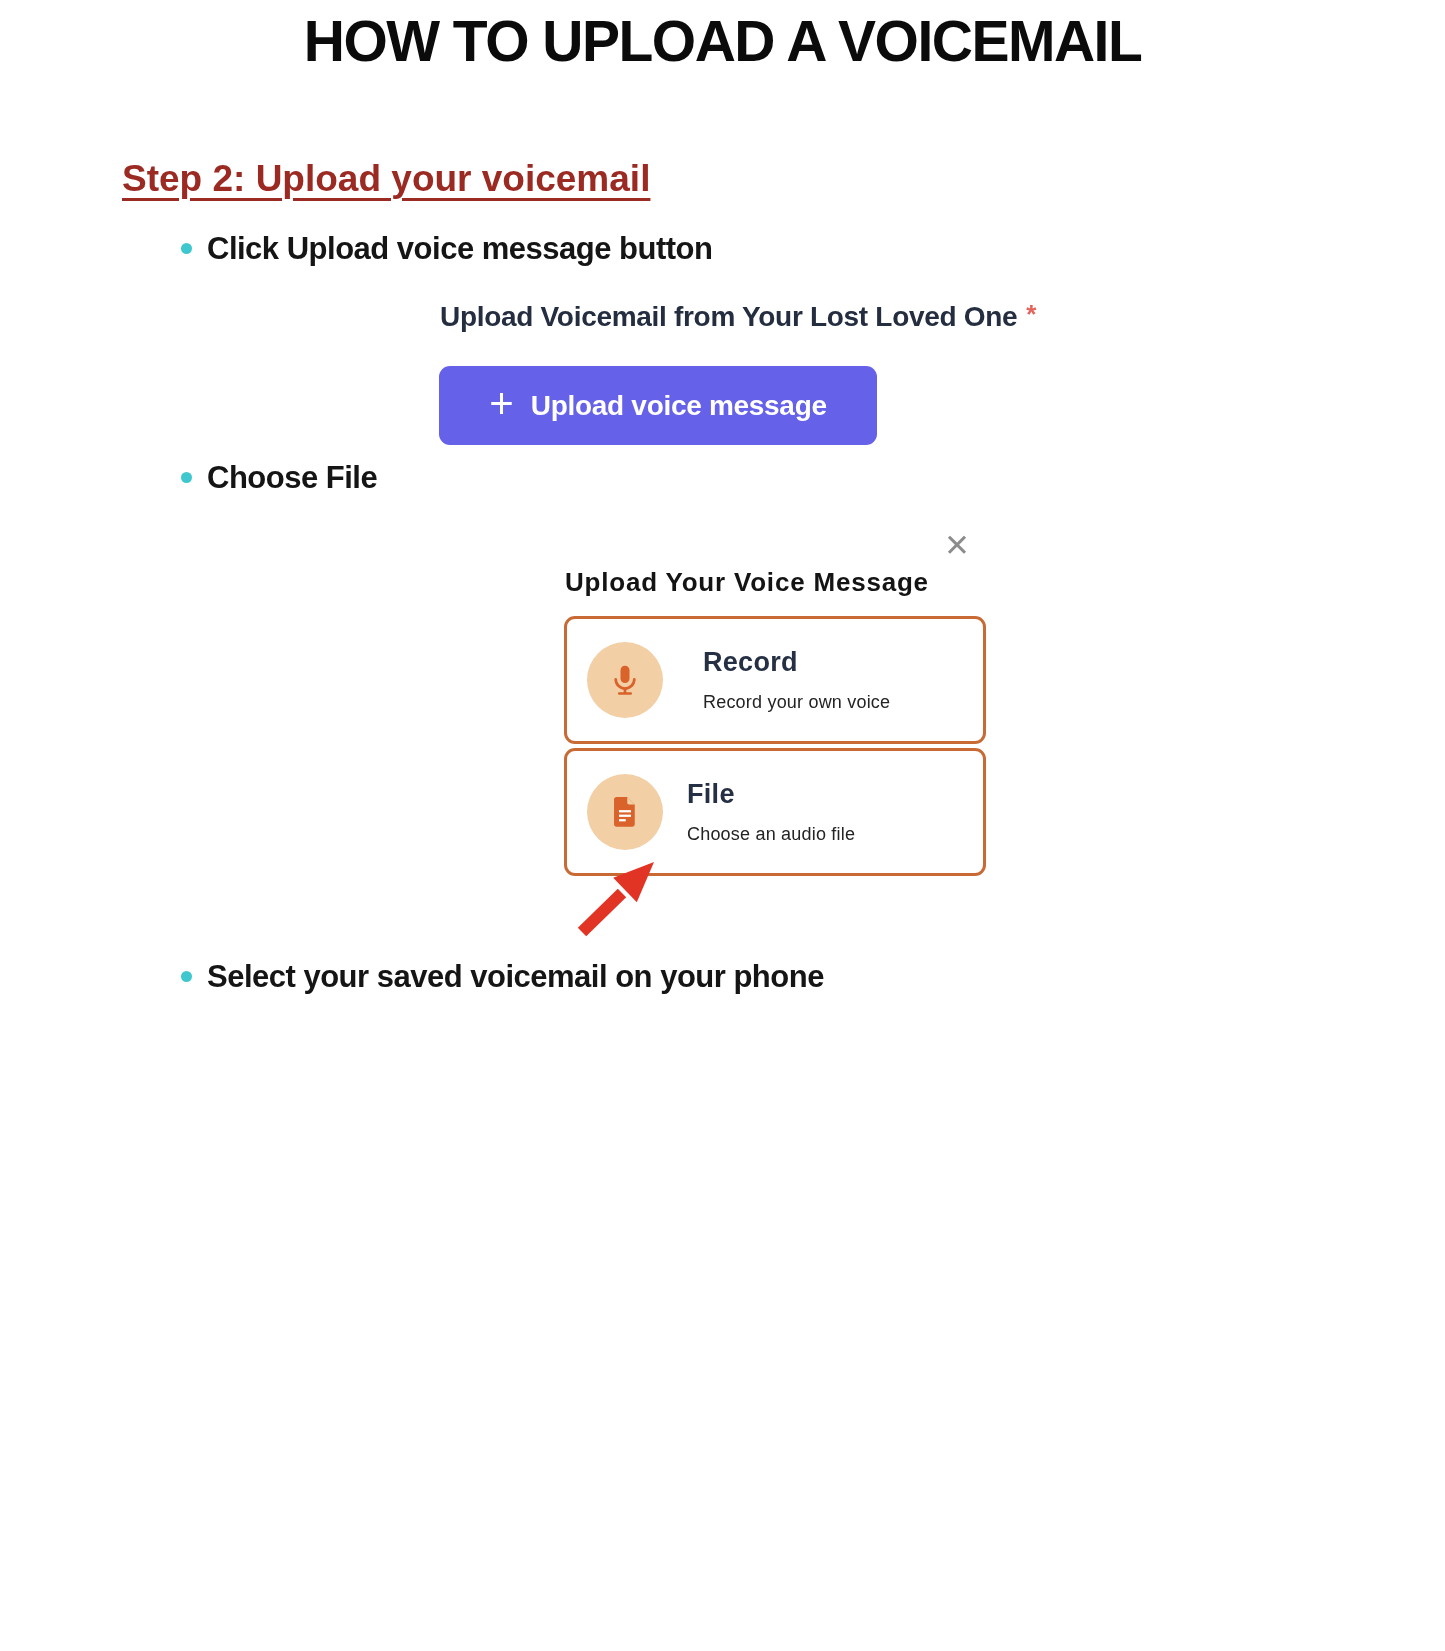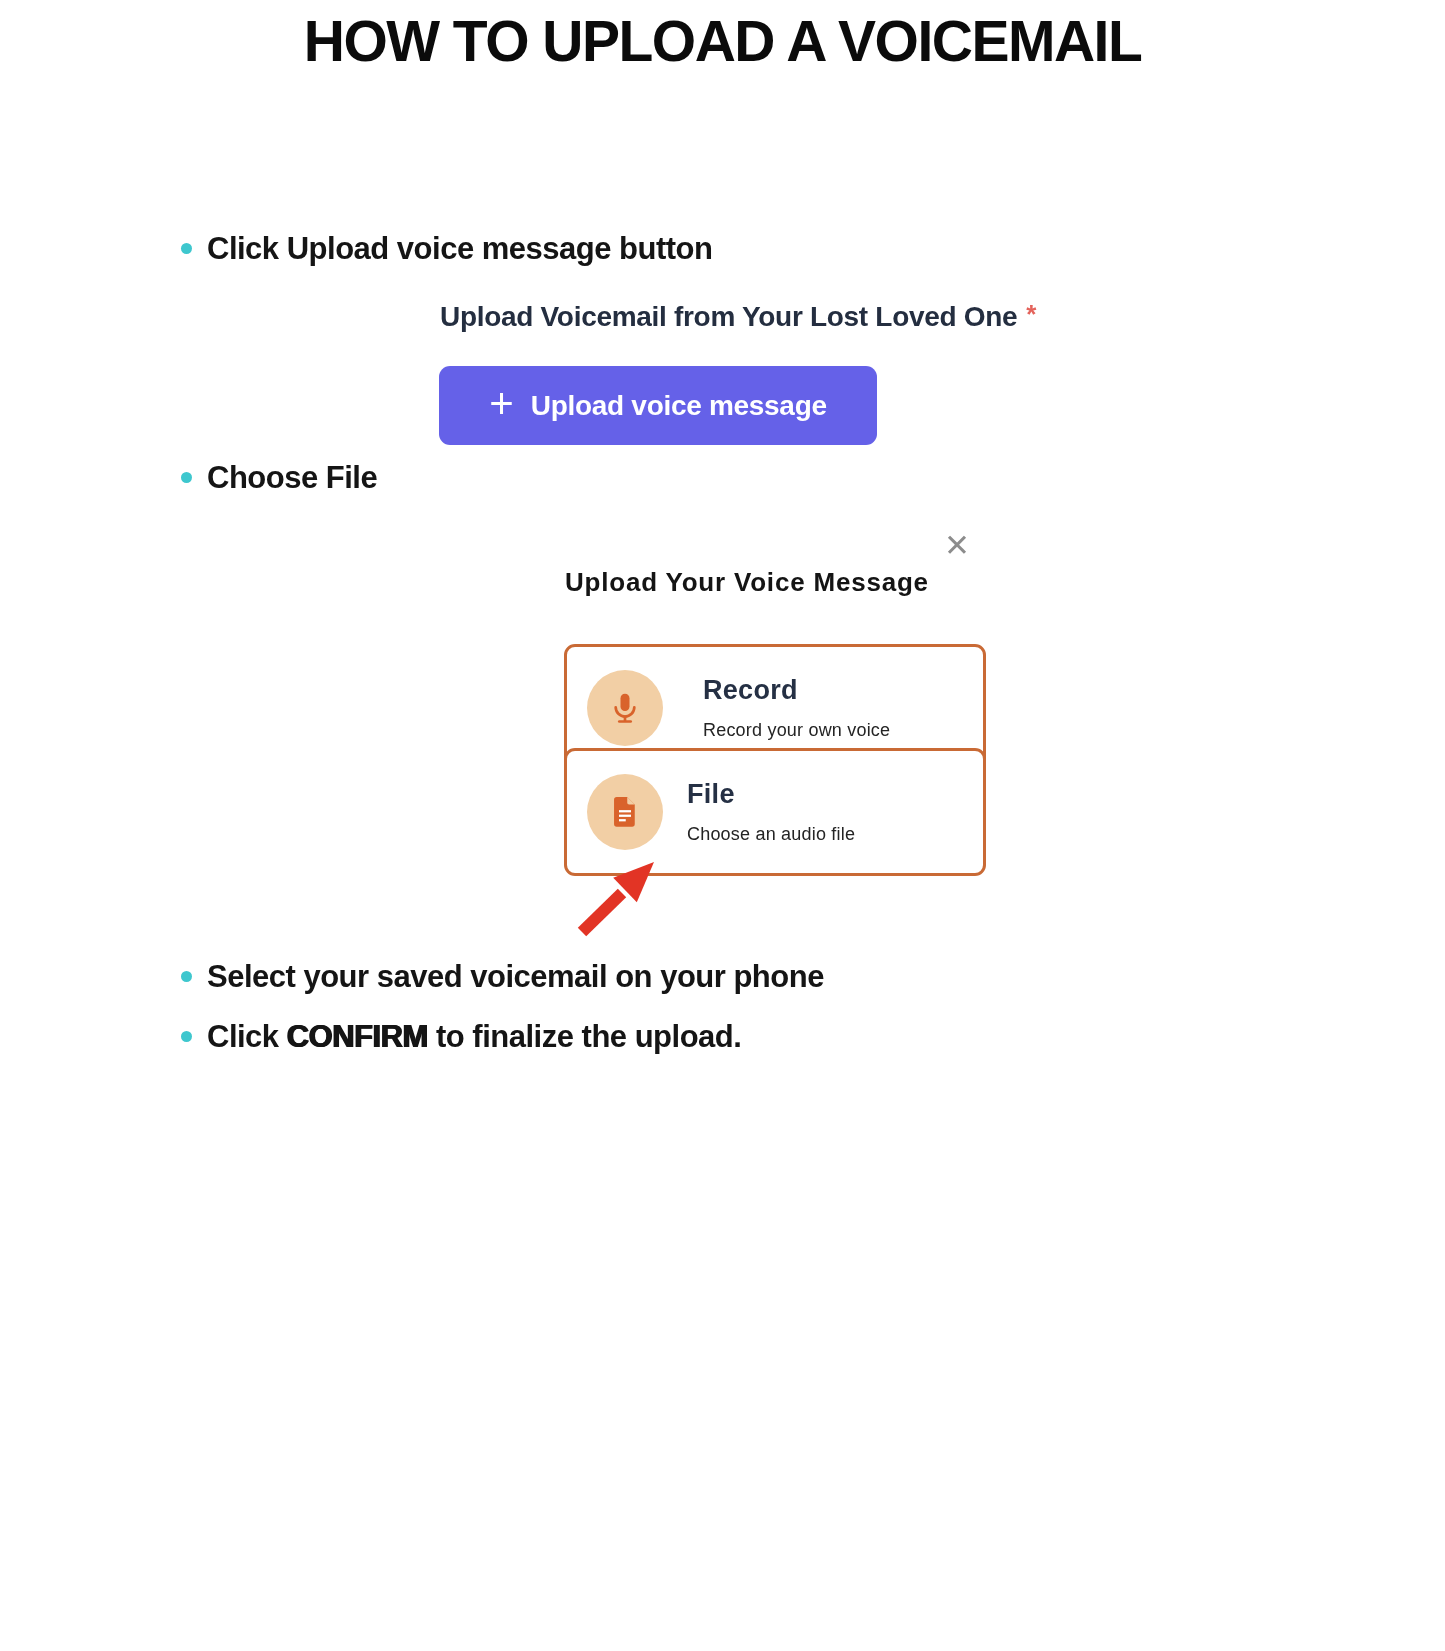--- a/index.html
+++ b/index.html
@@ -60,21 +60,21 @@
   }
   .close-btn{
     position:absolute;left:944px;top:530px;background:none;border:none;cursor:pointer;
     font-size:31px;color:#8C8C8C;line-height:1;font-weight:400;
   }
   .option-card{
     position:absolute;left:564px;width:422px;height:128px;background:#ffffff;
     border:3px solid var(--card-border);border-radius:11px;
     display:flex;align-items:center;padding:0 20px;gap:24px;cursor:pointer;
   }
-  .card-record{top:644px;gap:40px;}
+  .card-record{top:616px;gap:40px;}
   .card-file{top:748px;}
   .icon-circle{
     width:76px;height:76px;border-radius:50%;background:var(--icon-bg);
     display:flex;align-items:center;justify-content:center;flex:none;
   }
   .card-title{font-size:27px;font-weight:700;color:var(--card-title);letter-spacing:0.3px;}
   .card-sub{font-size:18px;color:#242424;margin-top:14px;letter-spacing:0.2px;}
   .arrow-annot{position:absolute;left:560px;top:850px;width:110px;height:92px;pointer-events:none;}
   .b1{left:181px;top:230px;}
   .b2{left:181px;top:459px;}
@@ -82,20 +82,21 @@
   .b4{left:181px;top:1018px;}
 </style>
 </head>
 <body>
 
 <div class="canvas">
 
   <h1 class="page-title">HOW TO UPLOAD A VOICEMAIL</h1>
 
 
+  <h2 class="step-heading">Step 2: Upload your voicemail</h2>
 
   <div class="bullet-row b1">
     <span class="bullet-dot"></span>
     <span class="bullet-text">Click Upload voice message button</span>
   </div>
 
   <div class="form-label">
     <span>Upload Voicemail from Your Lost Loved One</span><span class="required">*</span>
   </div>
 
@@ -149,18 +150,14 @@
   <svg class="arrow-annot" viewBox="0 0 110 92" aria-hidden="true">
     <line x1="22" y1="82" x2="62" y2="43" stroke="var(--arrow)" stroke-width="12"></line>
     <polygon points="94,12 76.8,52.2 53.2,27.8" fill="var(--arrow)"></polygon>
   </svg>
 
   <div class="bullet-row b3">
     <span class="bullet-dot"></span>
     <span class="bullet-text">Select your saved voicemail on your phone</span>
   </div>
 
-  <div class="bullet-row b4">
-    <span class="bullet-dot"></span>
-    <span class="bullet-text"><span>Click </span><span class="heavy">CONFIRM</span><span> to finalize the upload.</span></span>
-  </div>
 
 </div>
 
 </body></html>

